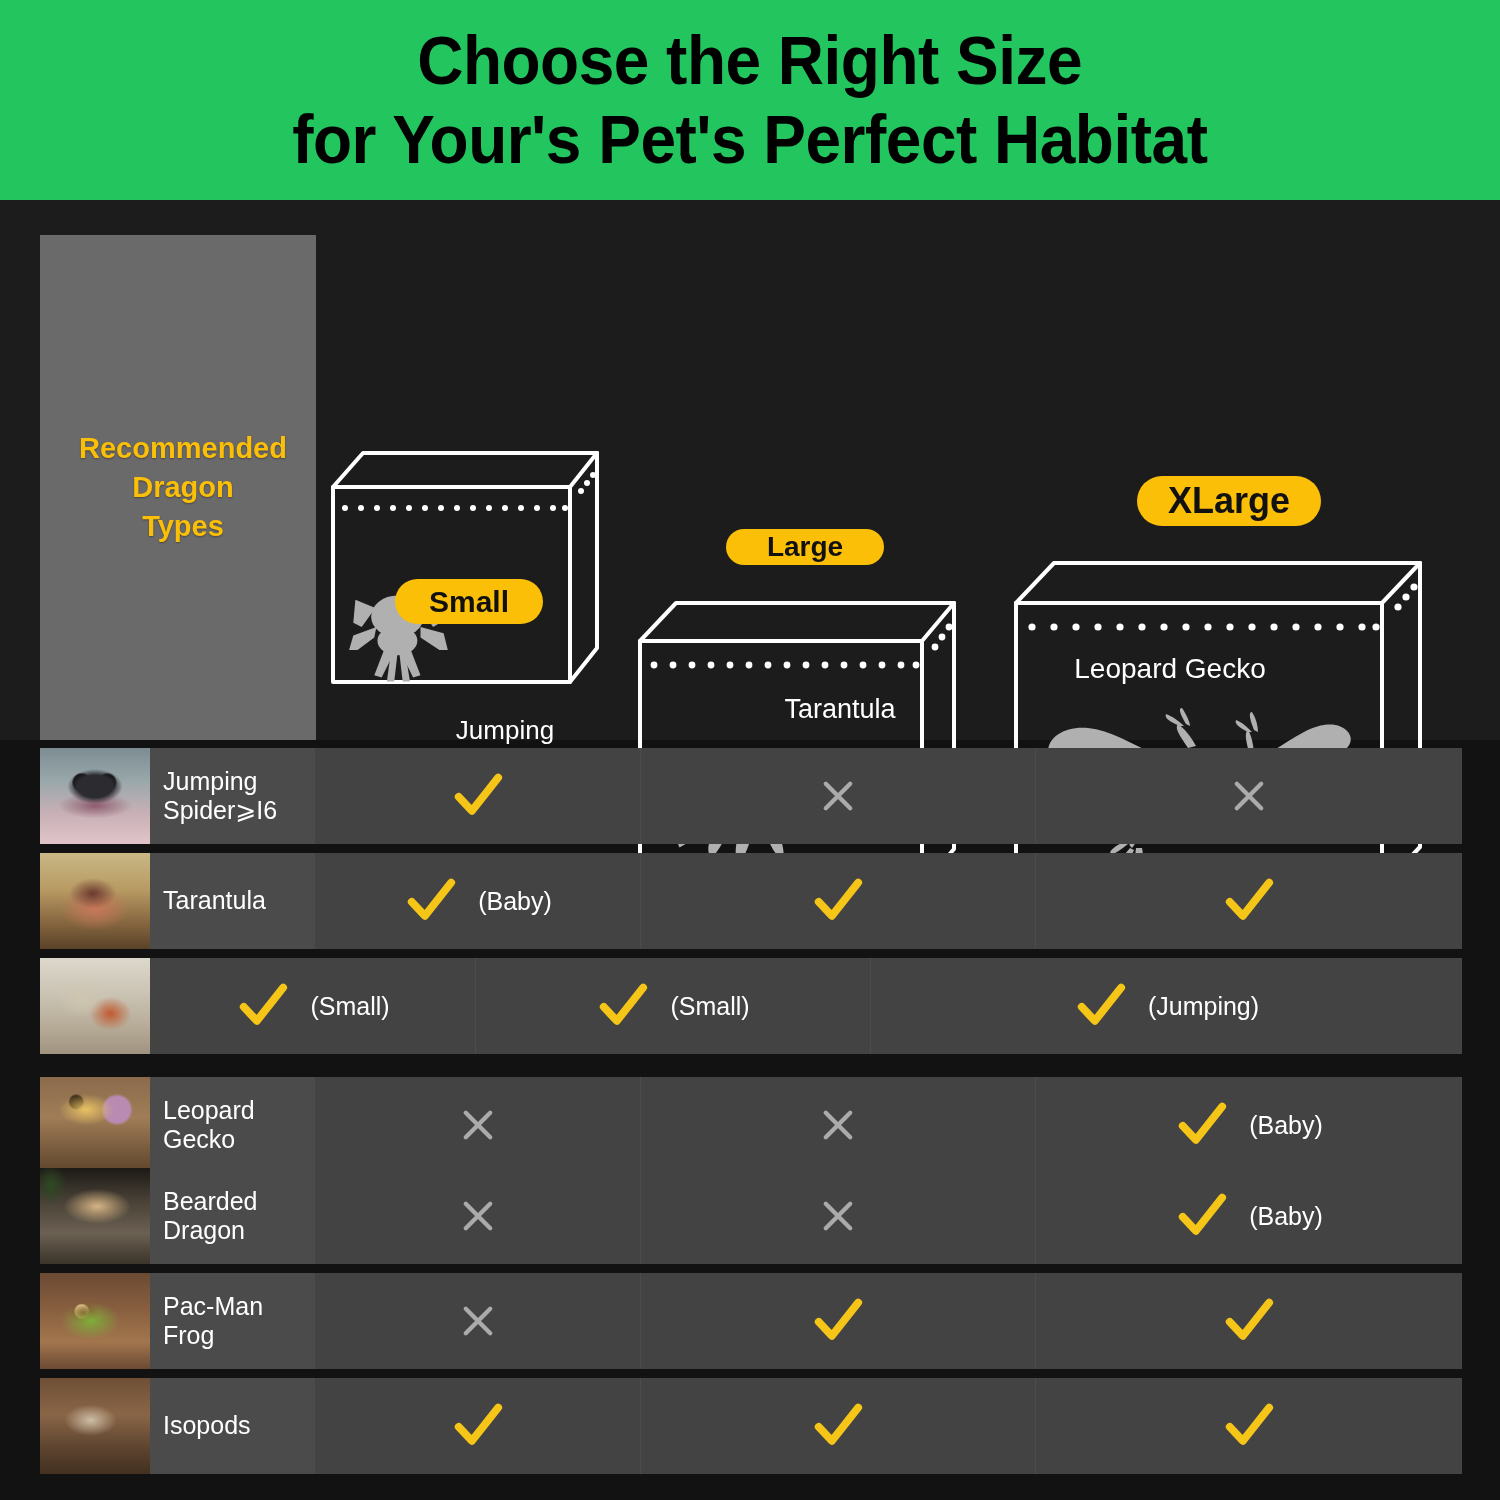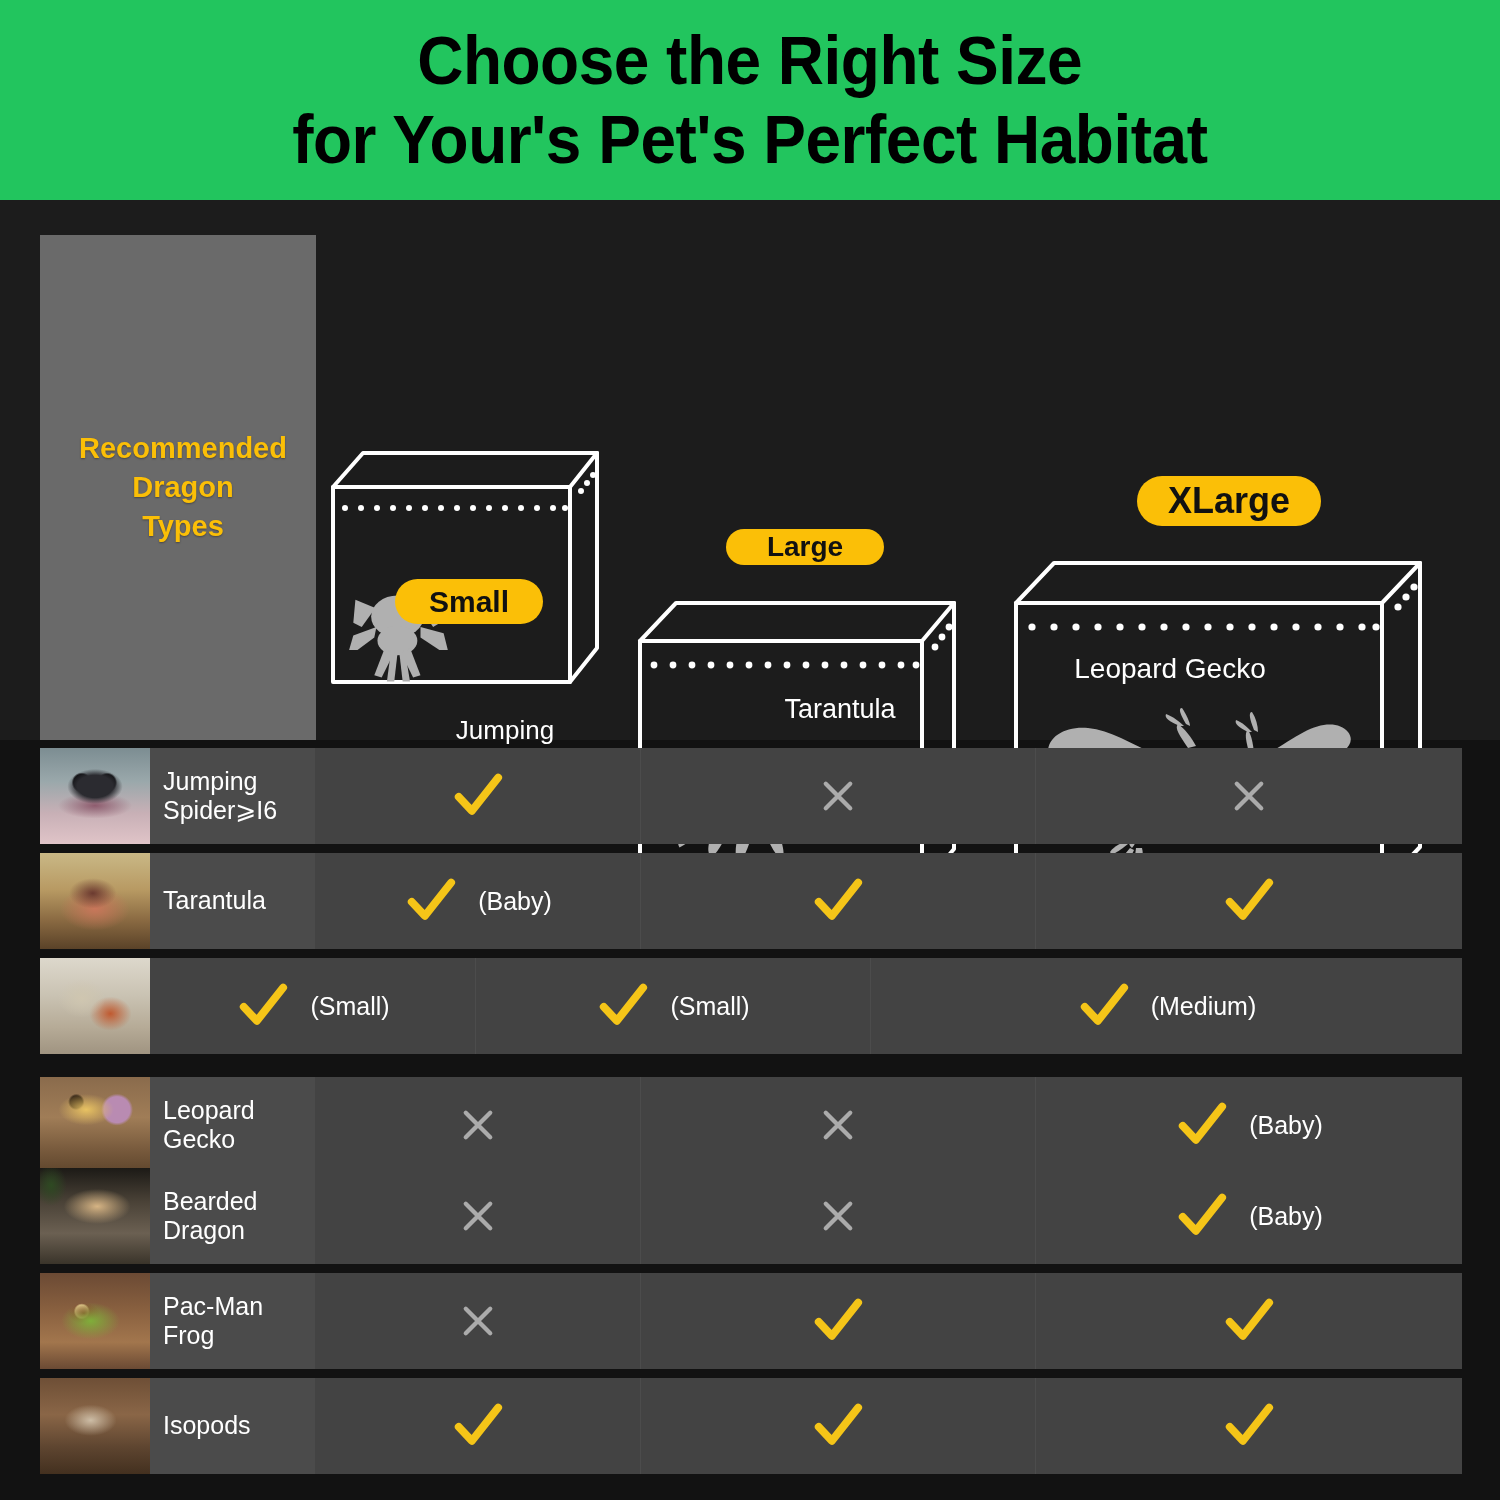--- a/index.html
+++ b/index.html
@@ -460,21 +460,21 @@
               <use href="#sym-check"></use>
             </svg>
             <span class="mark-note">(Small)</span>
           </div>
         </div>
         <div class="cell-mark c3">
           <div class="mark-wrap">
             <svg class="glyph" width="56" height="56" viewBox="0 0 64 64">
               <use href="#sym-check"></use>
             </svg>
-            <span class="mark-note">(Medium)</span>
+            <span class="mark-note">(Jumping)</span>
           </div>
         </div>
       </div>
       <div class="row" style="top: 323px; margin-top: 14px;">
         <div class="cell-thumb thumb-leopard-gecko"></div>
         <div class="cell-name">
           <span class="name-text">Leopard
 Gecko</span>
         </div>
         <div class="cell-mark c1">

